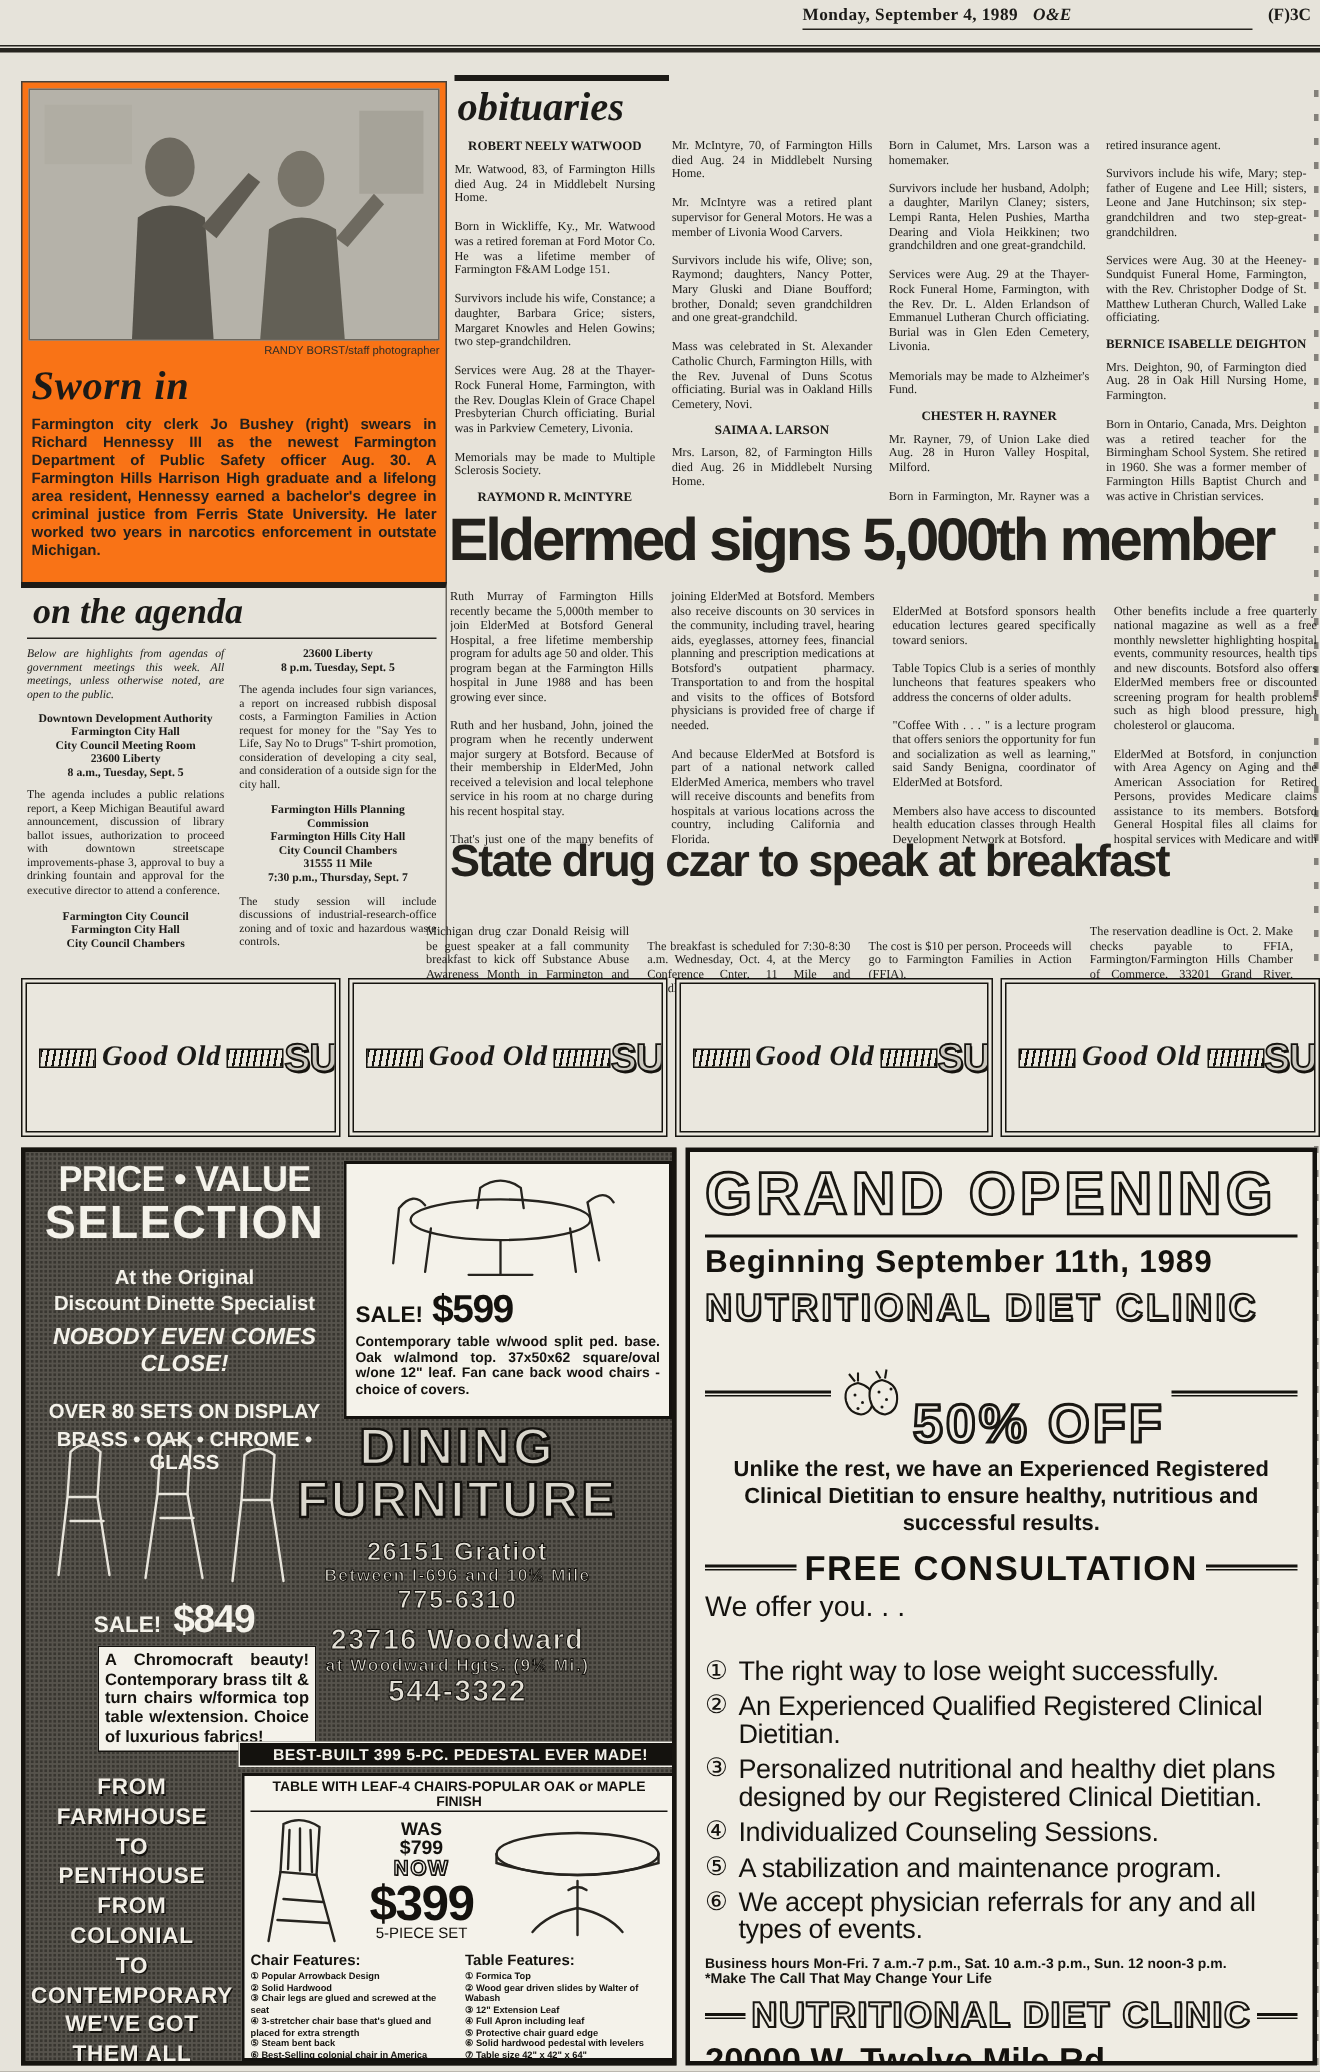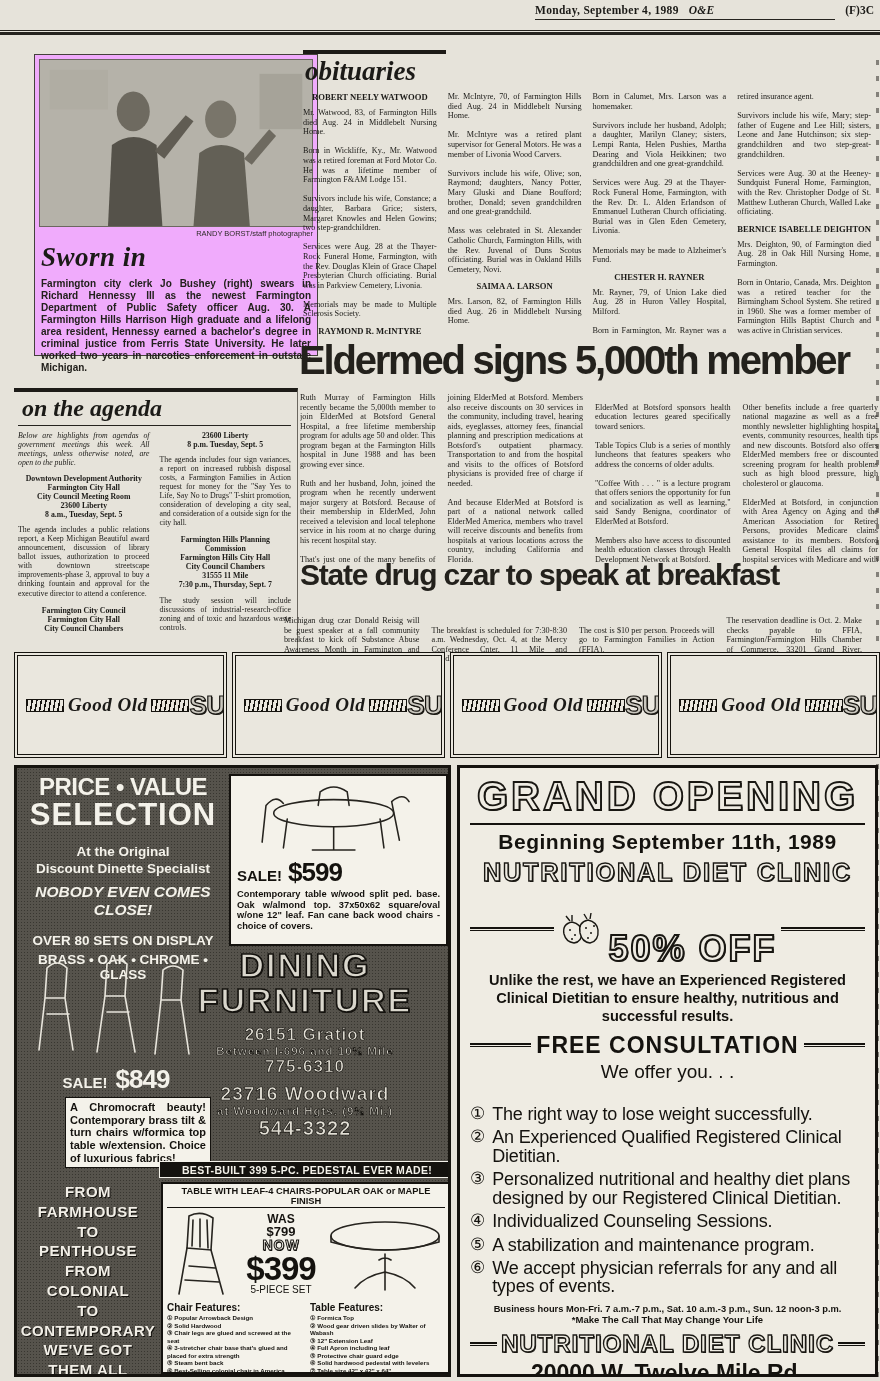--- a/index.html
+++ b/index.html
@@ -16,22 +16,22 @@
     border-bottom:1.5px solid #26241f; padding-bottom:3px;
     font:bold 11.5px "Liberation Serif", serif; letter-spacing:.3px; }
   .mast-paper { font-style:italic; margin-left:10px; }
   .mast-page { position:absolute; right:6px; top:4px; font:bold 11.5px "Liberation Serif", serif; }
   .mast-rule { position:absolute; left:0; top:30px; width:880px; height:5px;
     border-top:1.5px solid #26241f; border-bottom:3px solid #26241f; }
   .edge-marks { position:absolute; right:1px; top:60px; bottom:4px; width:3px;
     background:repeating-linear-gradient(180deg,#33302b 0 5px, transparent 5px 16px); opacity:.55; }
 
   
-  .photo-box { position:absolute; left:14px; top:54px; width:284px; height:302px;
-    border:1.5px solid #44413b; background:#f0abfc; padding:4px;margin-left:20px; }
+  .photo-box { position:absolute; left:14px; top:54px; width:284px; height:337px;
+    border:1.5px solid #44413b; background:#f97316; padding:4px; }
   .photo-art { width:100%; height:168px; display:block; background:#c7c4bb; border:1px solid #6b675f; }
   .photo-credit { text-align:right; font:7.5px "Liberation Sans", sans-serif; color:#2e2c27; margin:2px 0 4px; }
   .sworn-title { font:bold italic 27px "Liberation Serif", serif; letter-spacing:.5px; margin:0 2px 5px; }
   .sworn-caption { font:bold 10px/1.2 "Liberation Sans", sans-serif; text-align:justify; color:#22201c; padding:0 2px; }
 
   
   .agenda-box { position:absolute; left:14px; top:388px; width:284px; height:290px;
     border-top:4px solid #1d1b17; border-right:1px solid #6b675f; padding:2px 6px 0 4px; overflow:hidden; }
   .agenda-title { font:bold italic 24px "Liberation Serif", serif; border-bottom:1.5px solid #26241f; padding:1px 4px 3px; }
   .agenda-cols { margin-top:5px; column-count:2; column-gap:10px; height:222px; overflow:hidden;
@@ -126,21 +126,21 @@
   .feat-col { flex:1; }
   .feat-title { font-weight:bold; font-size:10px; margin-bottom:1px; }
   .feat-item { font-weight:bold; font-size:6.2px; line-height:1.22; }
   .side-text { position:absolute; left:2px; top:414px; width:138px; color:#f2efe7;
     font:bold 15px/1.32 "Liberation Sans", sans-serif; text-align:center; white-space:pre-line;
     letter-spacing:.5px; text-shadow:1px 1px 0 #14120e; }
 
   
   .diet-ad { position:absolute; left:457px; top:765px; width:421px; height:612px;
     background:#efece3; border:3px solid #14120e; font-family:"Liberation Sans", sans-serif; color:#14120e;
-    display:flex; flex-direction:column; align-items:center; padding:8px 10px 4px; overflow:hidden; }
+    display:flex; flex-direction:column; align-items:flex-start; padding:8px 10px 4px; overflow:hidden; }
   .outline-txt { color:#efece3; -webkit-text-stroke:1.8px #191712; text-shadow:1px 1px 0 #191712; }
   .grand { font-weight:bold; font-size:40px; line-height:1; letter-spacing:3px; white-space:nowrap; }
   .diet-rule { width:100%; border-top:1.5px solid #14120e; border-bottom:1.5px solid #14120e; height:5px; margin:7px 0 5px; }
   .beginning { font-weight:bold; font-size:21px; letter-spacing:.5px; }
   .ndc-title { font-weight:bold; font-size:25px; letter-spacing:2px; margin-top:4px; white-space:nowrap;
     -webkit-text-stroke:1.4px #191712; }
   .off-row { display:flex; align-items:center; width:100%; gap:4px; margin:3px 0 4px; }
   .rule-seg { flex:1; border-top:2px solid #14120e; border-bottom:1px solid #14120e; height:4px; }
   .off-txt { font-weight:bold; font-size:36px; line-height:1; letter-spacing:2px; -webkit-text-stroke:2px #191712; white-space:nowrap;margin-top:41px; }
   .diet-intro { font-weight:bold; font-size:14.6px; line-height:1.25; text-align:center; }

